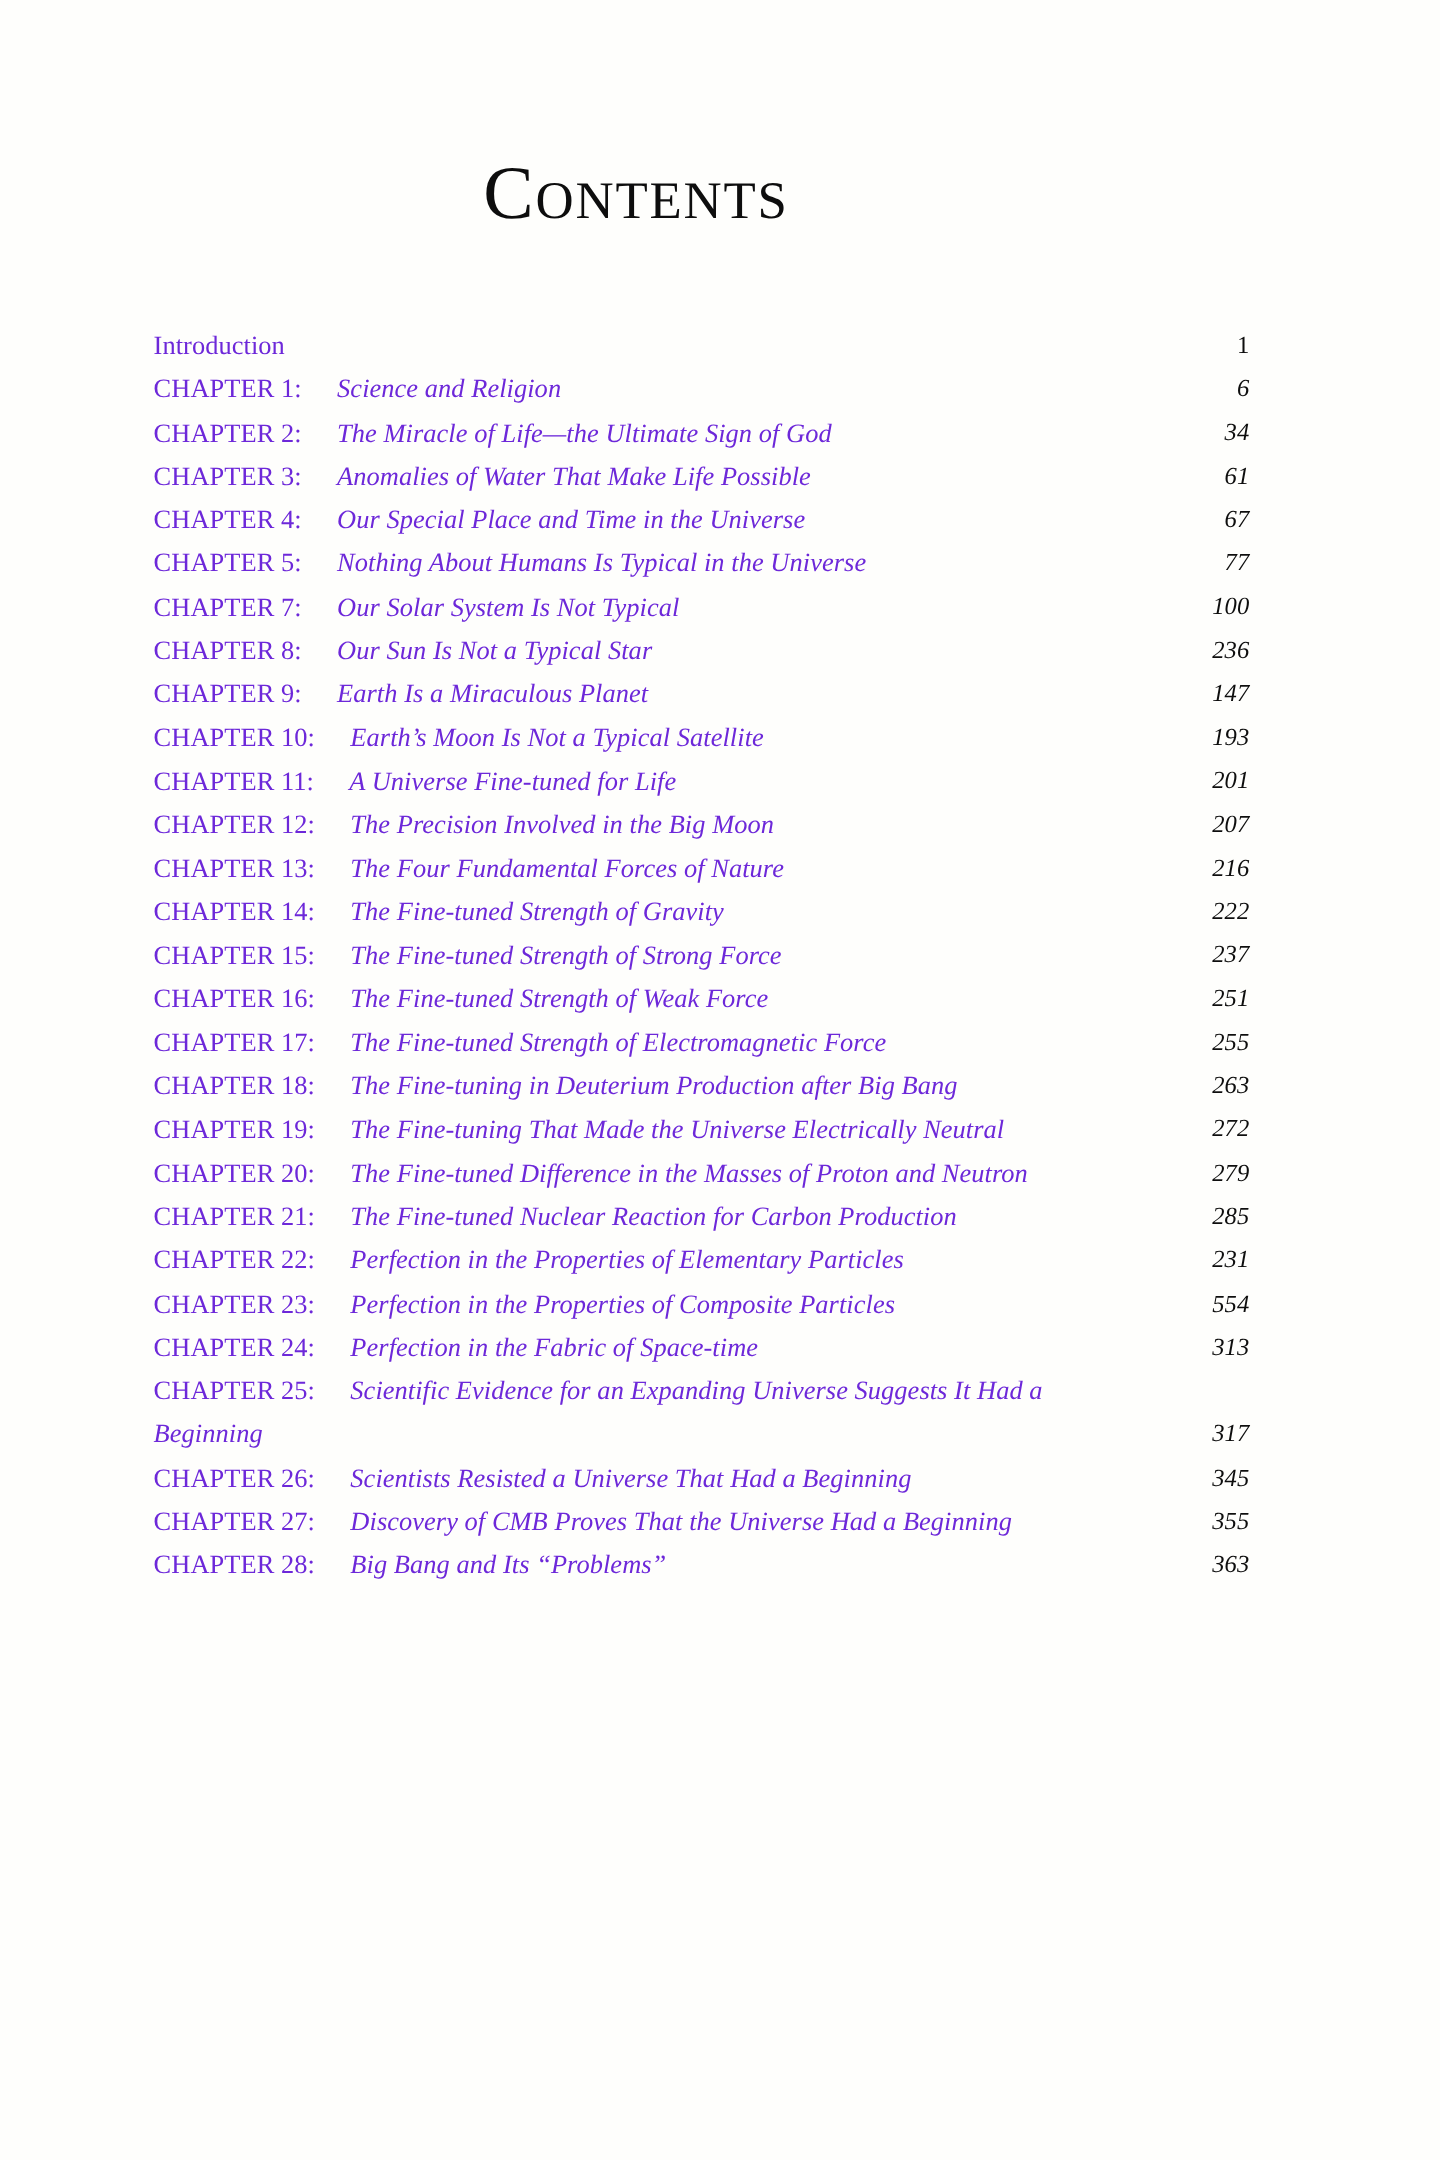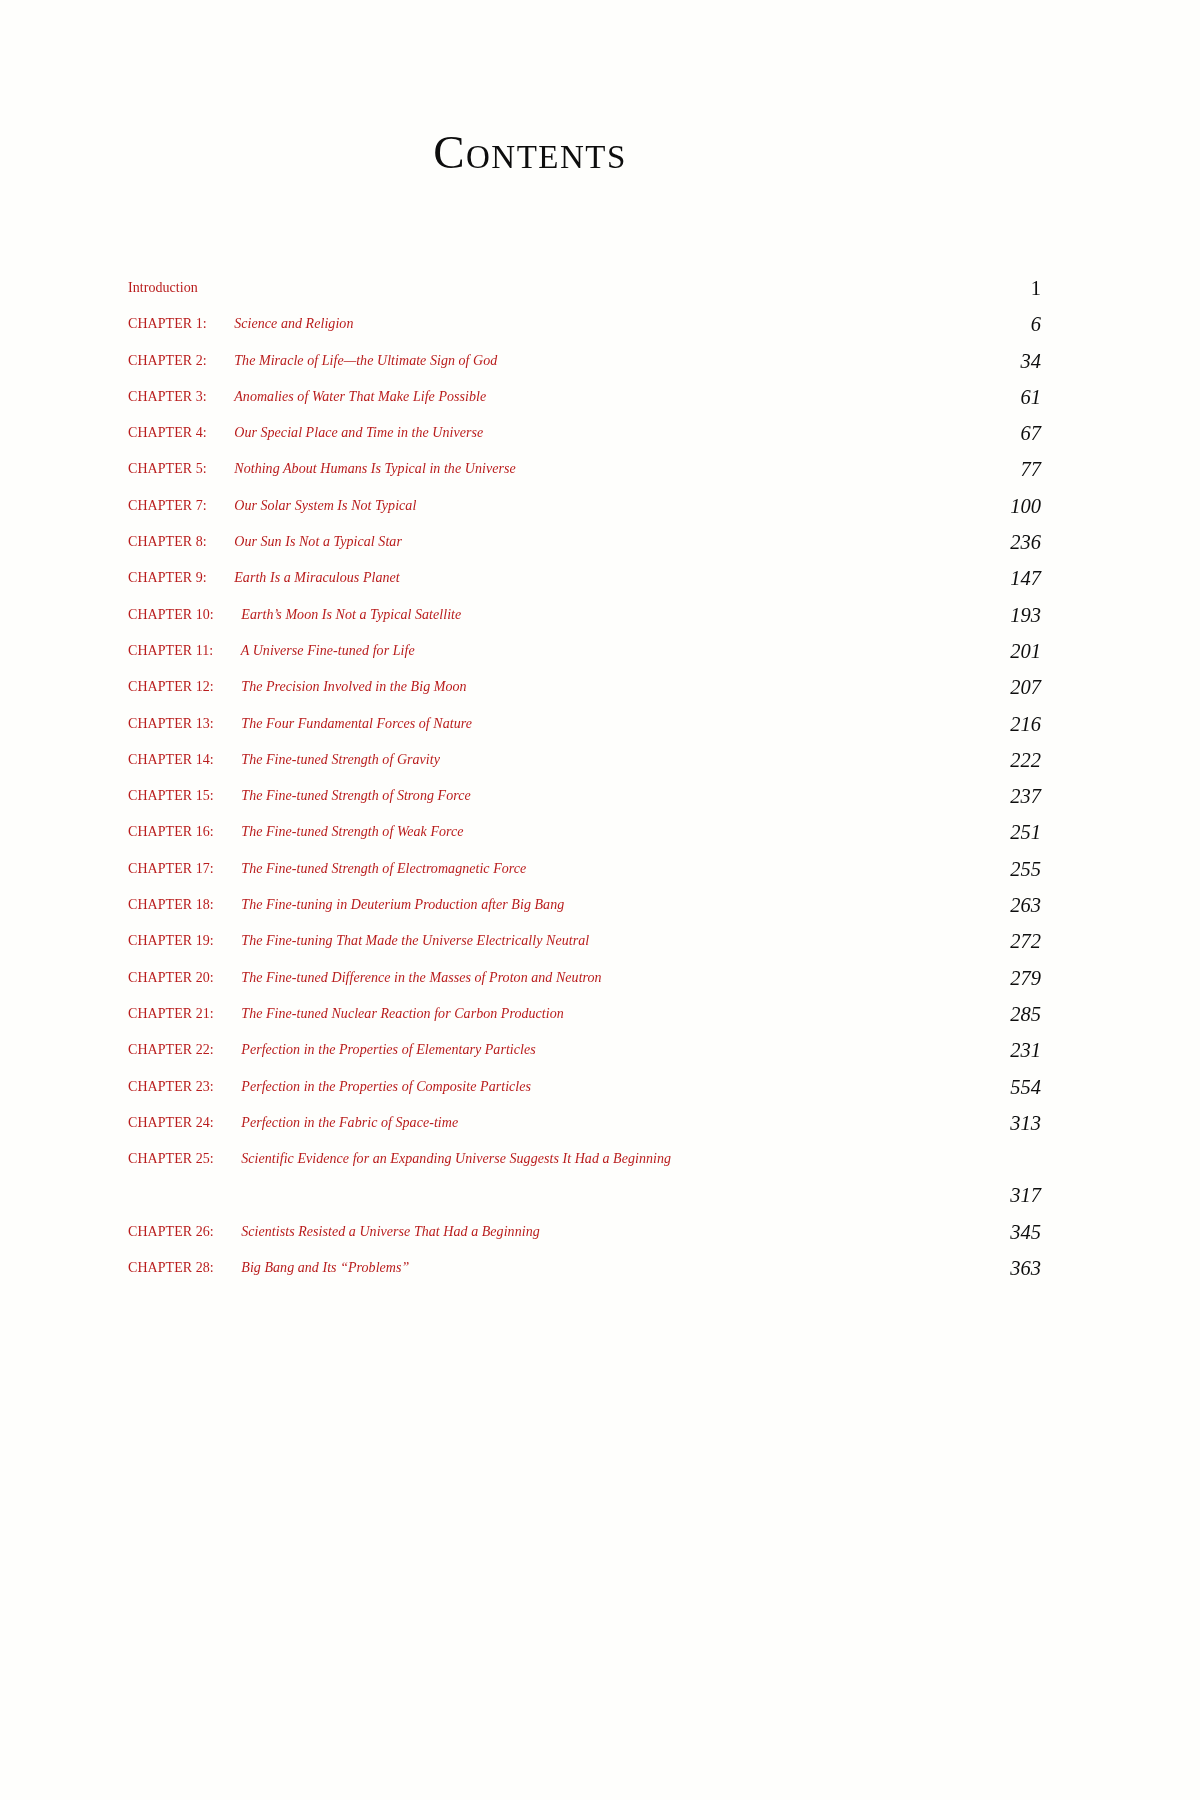--- a/index.html
+++ b/index.html
@@ -23,21 +23,21 @@
   }
 
   
   .toc-title {
     position: absolute;
     top: 128px;
     left: 0;
     width: 1060px;
     text-align: center;
     font-family: "Liberation Serif", "DejaVu Serif", serif;
-    font-size: 47px;
+    font-size: 63px;
     font-weight: 400;
     letter-spacing: 1.5px;
     font-variant: small-caps;
     color: #0d0d0d;
     line-height: 1.05;
   }
 
   
   .toc-list {
     position: absolute;
@@ -46,23 +46,23 @@
     width: 785px;
   }
   .toc-row {
     position: relative;
     display: block;
     width: 785px;
     min-height: 36.3px;
     margin-bottom: 0px;
   }
   .toc-entry {
-    font-size: 14px;
+    font-size: 22px;
     line-height: 36.3px;
-    color: #b91c1c;
+    color: #6d28d9;
     letter-spacing: 0.05px;
     white-space: normal;
     padding-right: 0px;
   }
   .toc-label {
     font-style: normal;
   }
   .toc-name {
     font-style: italic;
     margin-left: 24px;
@@ -195,18 +195,22 @@
       </div>
       <div class="toc-row wrapped">
         <div class="toc-entry"><span class="toc-label">CHAPTER 25</span><span class="toc-label">: </span><span class="toc-name">Scientific Evidence for an Expanding Universe Suggests It Had a Beginning</span></div>
         <div class="toc-page">317</div>
       </div>
       <div class="toc-row">
         <div class="toc-entry"><span class="toc-label">CHAPTER 26</span><span class="toc-label">: </span><span class="toc-name">Scientists Resisted a Universe That Had a Beginning</span></div>
         <div class="toc-page">345</div>
       </div>
       <div class="toc-row">
+        <div class="toc-entry"><span class="toc-label">CHAPTER 27</span><span class="toc-label">: </span><span class="toc-name">Discovery of CMB Proves That the Universe Had a Beginning</span></div>
+        <div class="toc-page">355</div>
+      </div>
+      <div class="toc-row">
         <div class="toc-entry"><span class="toc-label">CHAPTER 28</span><span class="toc-label">: </span><span class="toc-name">Big Bang and Its “Problems”</span></div>
         <div class="toc-page">363</div>
       </div>
     </div>
 
 </div>
 
 </body></html>

